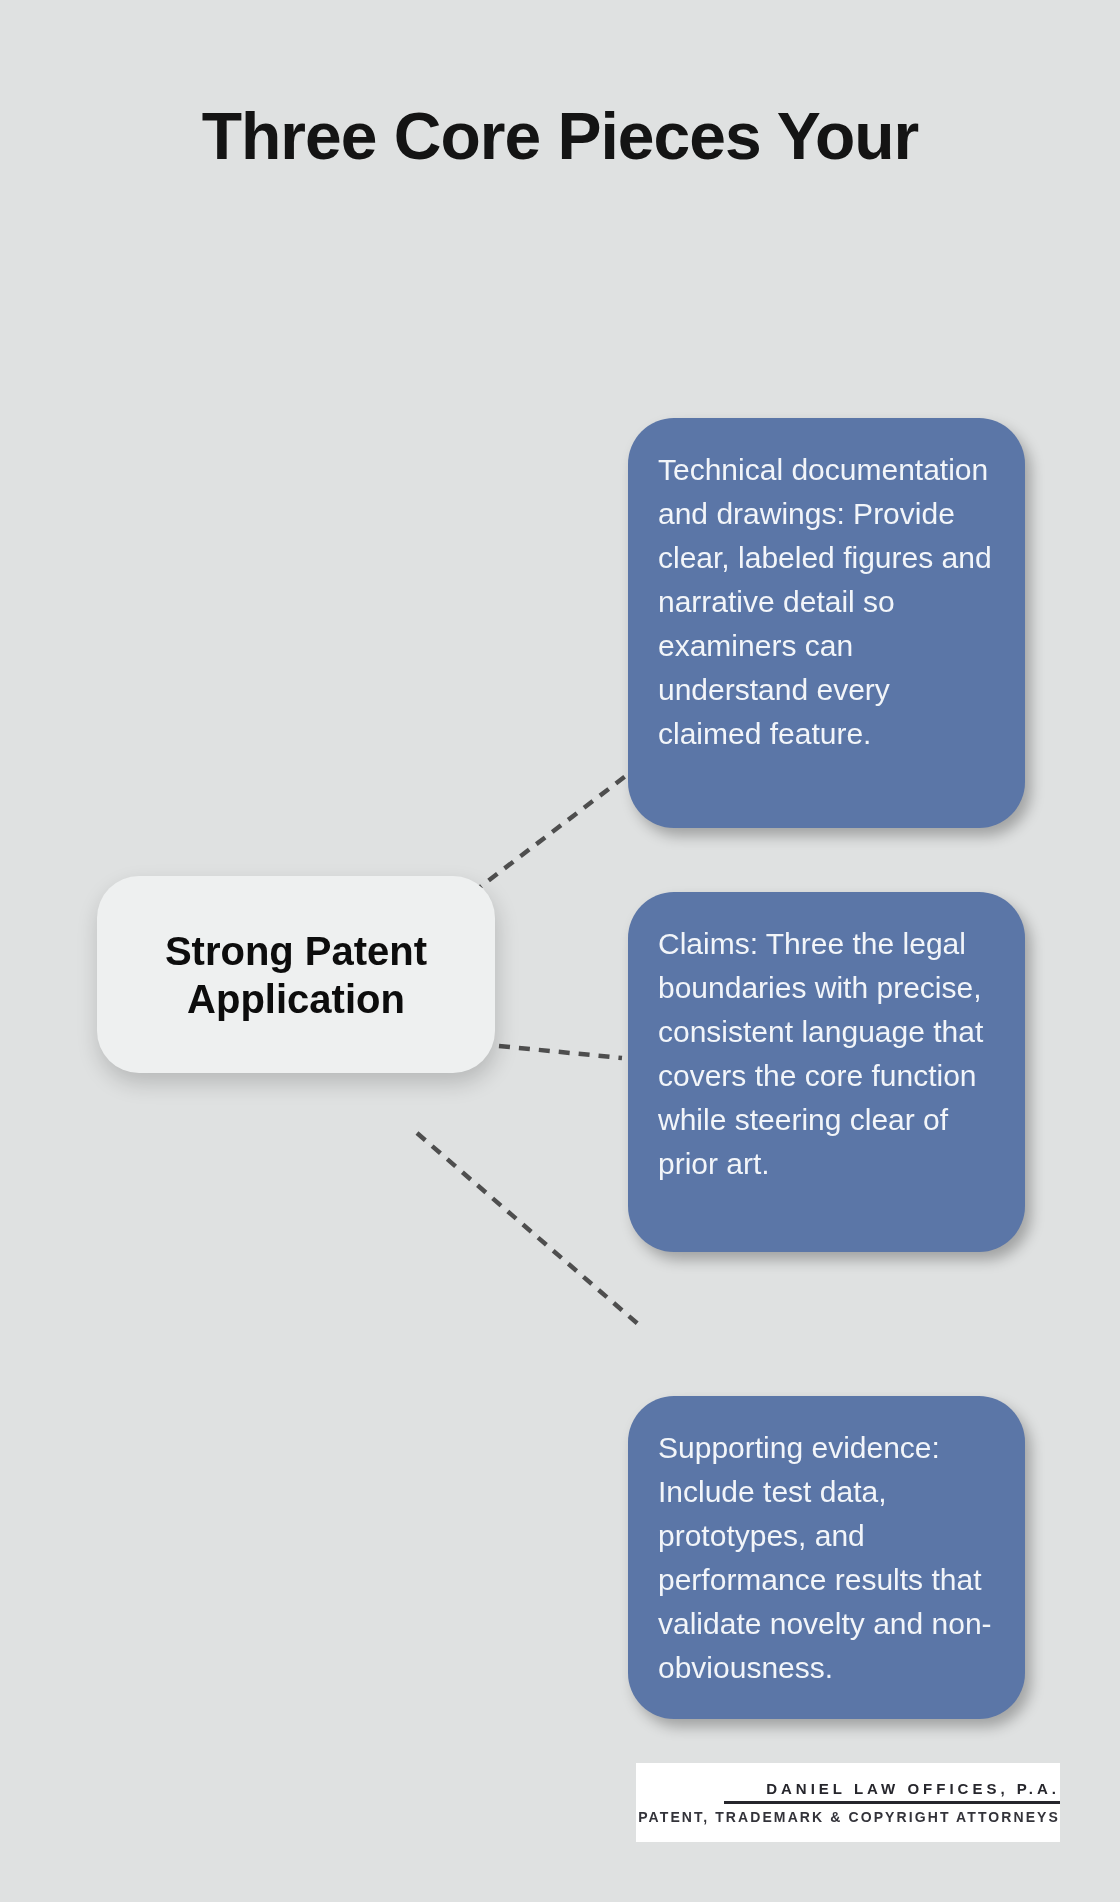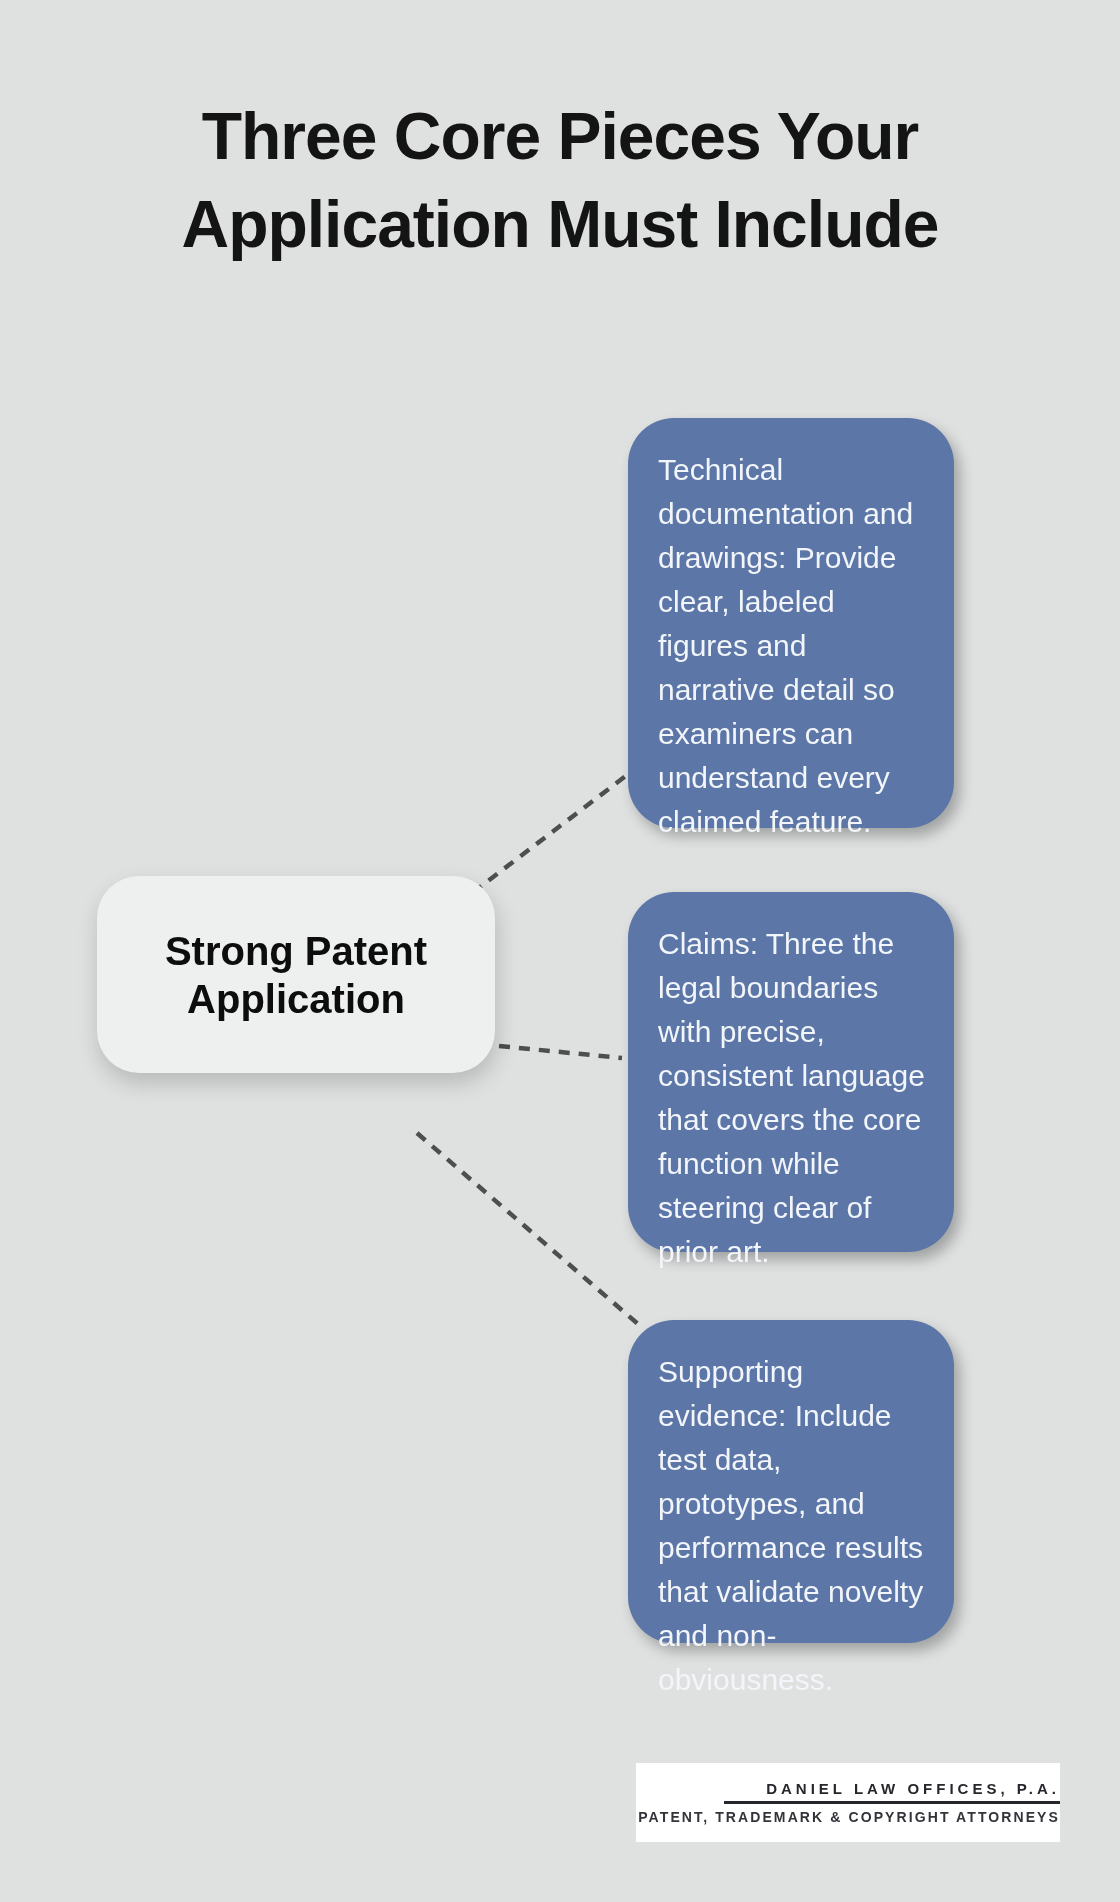--- a/index.html
+++ b/index.html
@@ -44,34 +44,34 @@
     padding: 0 44px;
     box-sizing: border-box;
     font-size: 40px;
     line-height: 48px;
     font-weight: 700;
     color: #0d0d0d;
   }
   .card {
     position: absolute;
     left: 628px;
-    width: 326px;
+    width: 397px;
     background: #5b76a7;
     border-radius: 46px;
     box-shadow: 6px 8px 14px rgba(0,0,0,0.28);
     box-sizing: border-box;
     padding: 30px 26px 0 30px;
     font-size: 30px;
     line-height: 44px;
     font-weight: 400;
     color: #f2f5f9;
   }
   .card-1 { top: 418px;  height: 410px; }
   .card-2 { top: 892px;  height: 360px; }
-  .card-3 { top: 1320px; height: 323px; }
+  .card-3 { top: 1396px; height: 323px; }
   .connector-layer {
     position: absolute;
     left: 0;
     top: 0;
     width: 1120px;
     height: 1902px;
     pointer-events: none;
   }
   .logo-box {
     position: absolute;
@@ -106,21 +106,20 @@
     white-space: nowrap;
   }
 </style>
 </head>
 <body>
 
 <div class="canvas">
 
   <div class="title">
     <div>Three Core Pieces Your</div>
-    <div>Application Must Include</div>
   </div>
 
   <svg class="connector-layer" width="1120" height="1902" viewBox="0 0 1120 1902">
     <line x1="425" y1="929" x2="627" y2="775" stroke="#4e4e4e" stroke-width="4.5" stroke-dasharray="11 9"></line>
     <line x1="499" y1="1046" x2="622" y2="1058" stroke="#4e4e4e" stroke-width="4.5" stroke-dasharray="11 9"></line>
     <line x1="417" y1="1133" x2="638" y2="1324" stroke="#4e4e4e" stroke-width="4.5" stroke-dasharray="11 9"></line>
   </svg>
 
   <div class="center-node">
     <span>Strong Patent Application</span>

